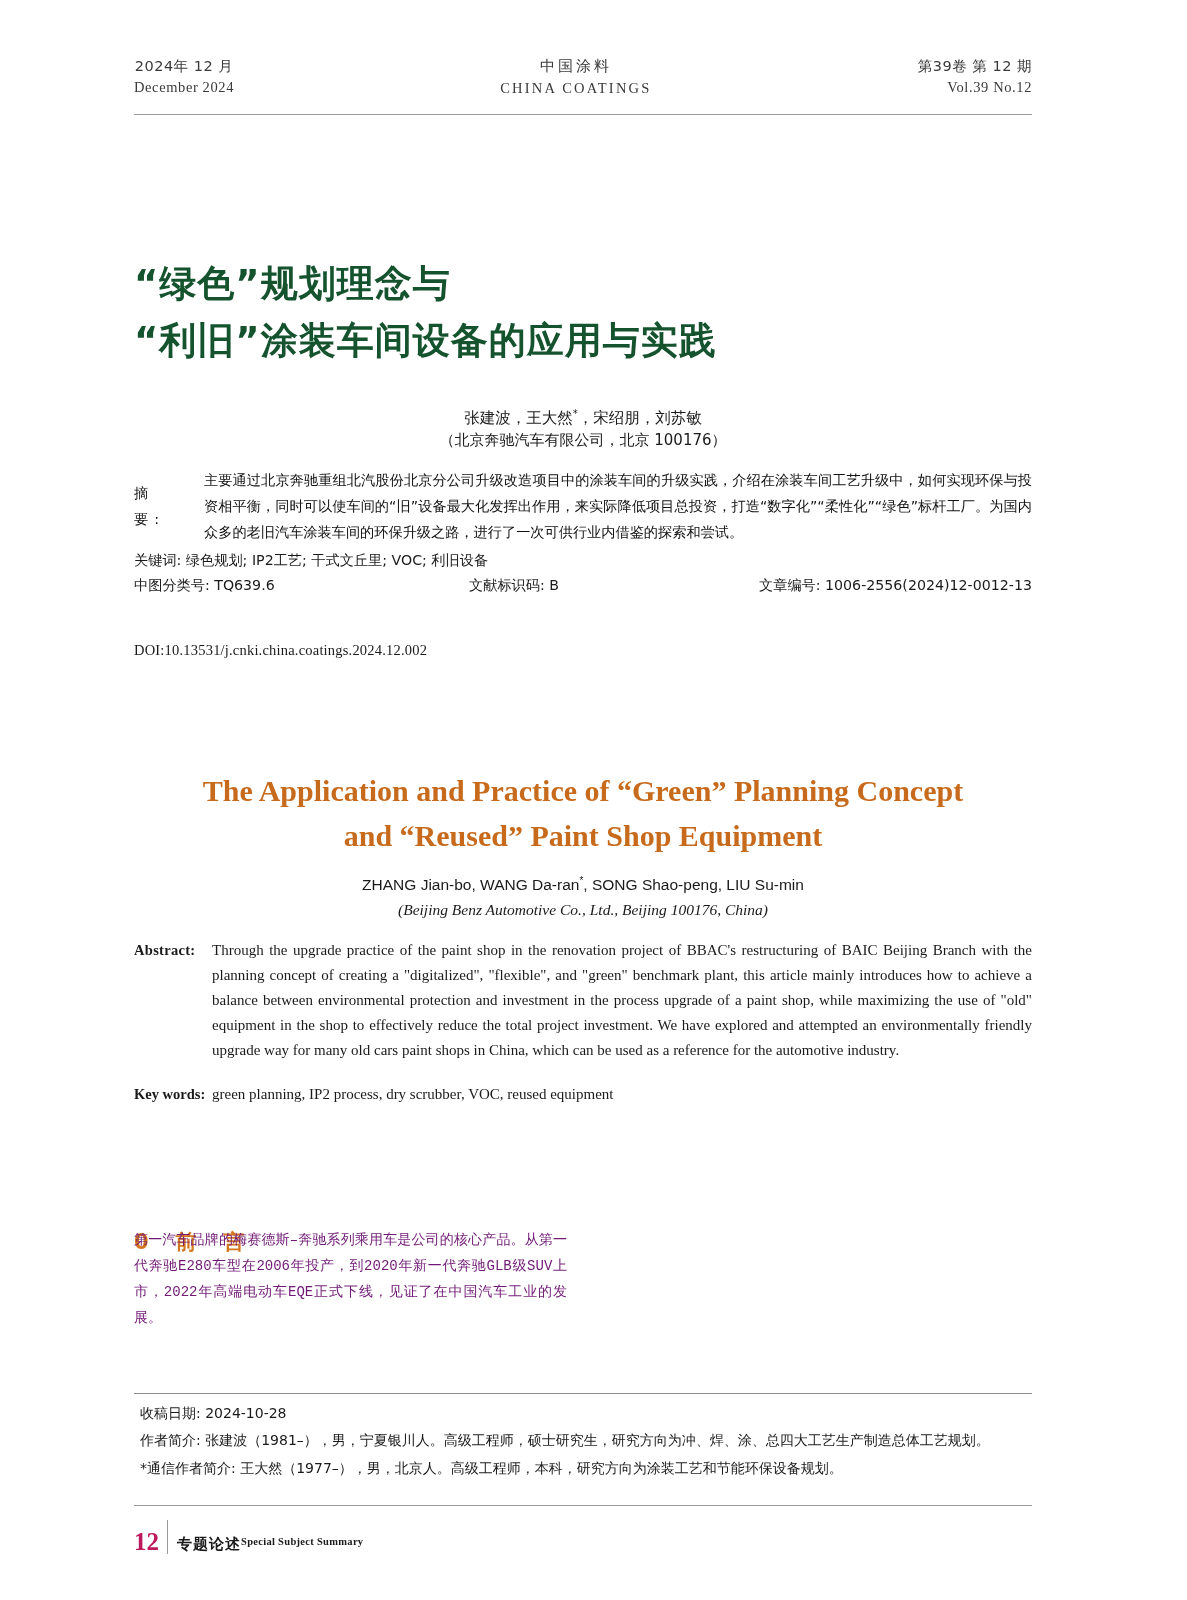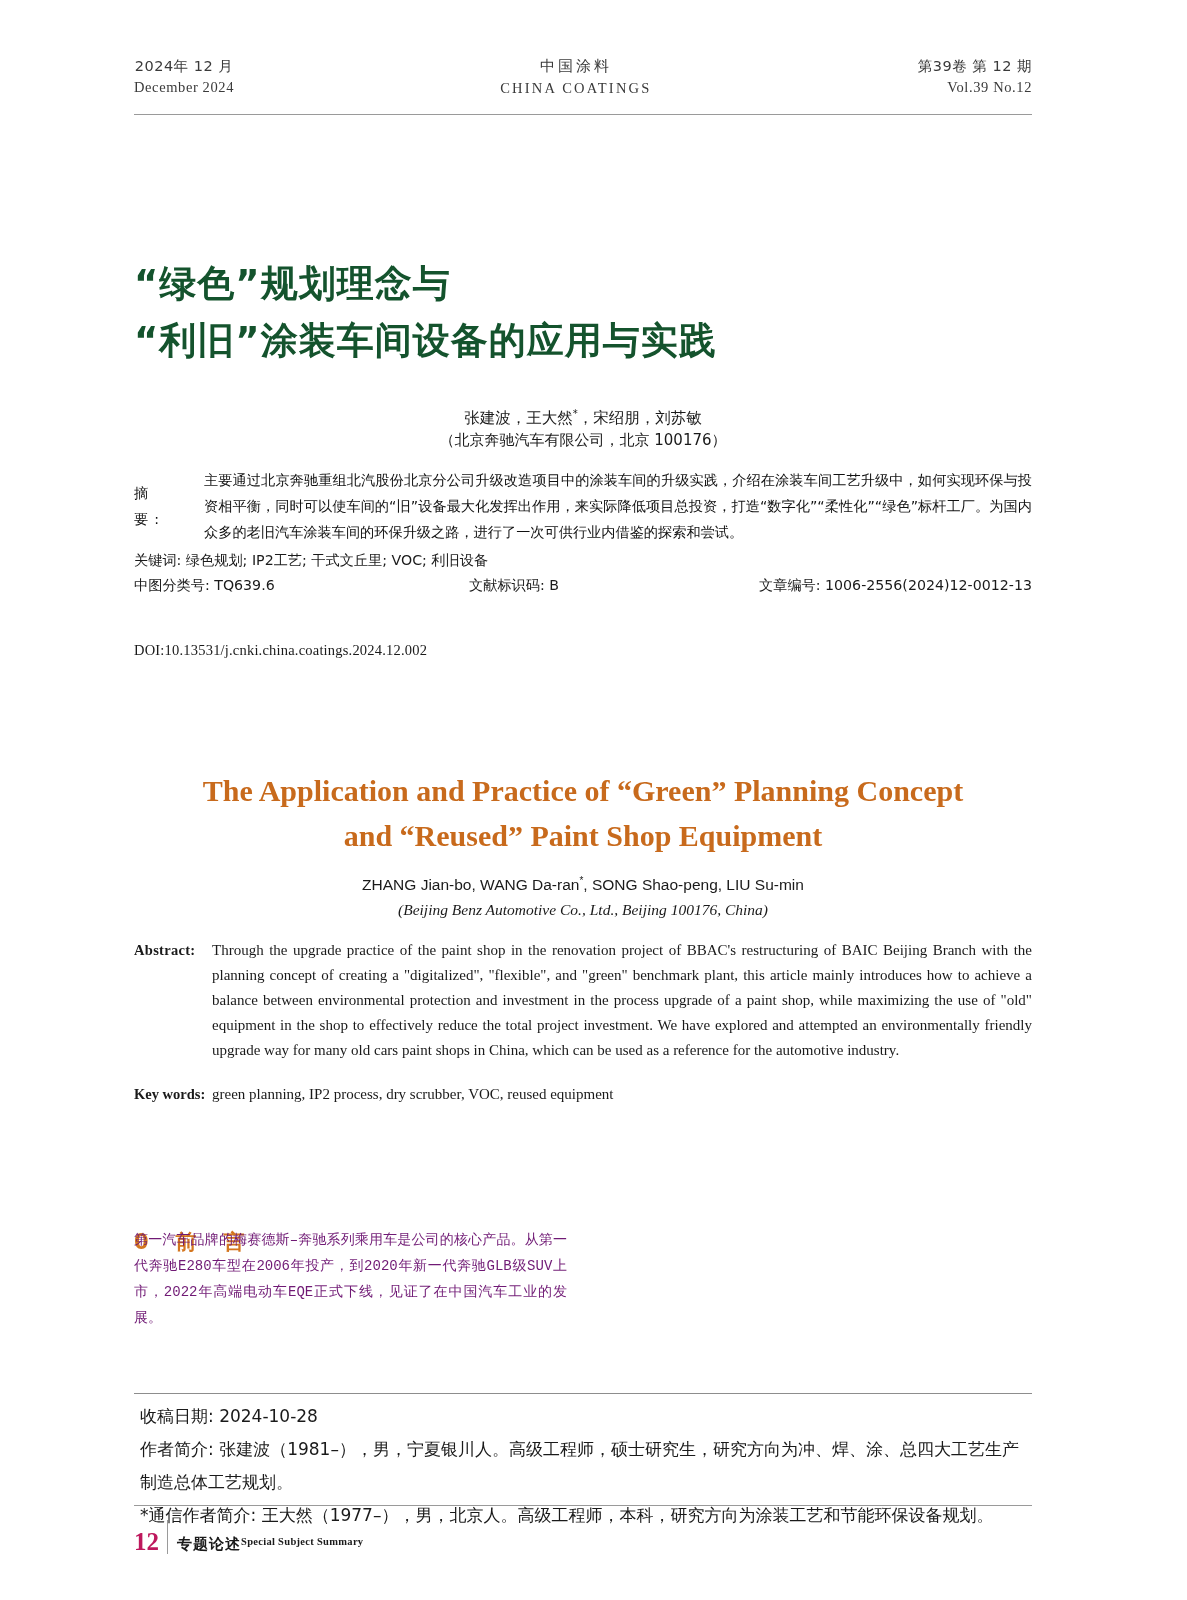--- a/index.html
+++ b/index.html
@@ -245,21 +245,21 @@
     top: 1393px;
     width: 898px;
     border-top: 1px solid #8d8d8d;
   }
   .fnotes {
     position: absolute;
     left: 140px;
     top: 1400px;
     width: 892px;
     font-family: "DejaVu Sans", sans-serif;
-    font-size: 17px;
+    font-size: 14px;
     line-height: 1.95;
     color: #1a1a1a;
   }
 
   
   .footer {
     position: absolute;
     left: 134px;
     top: 1505px;
     width: 898px;

